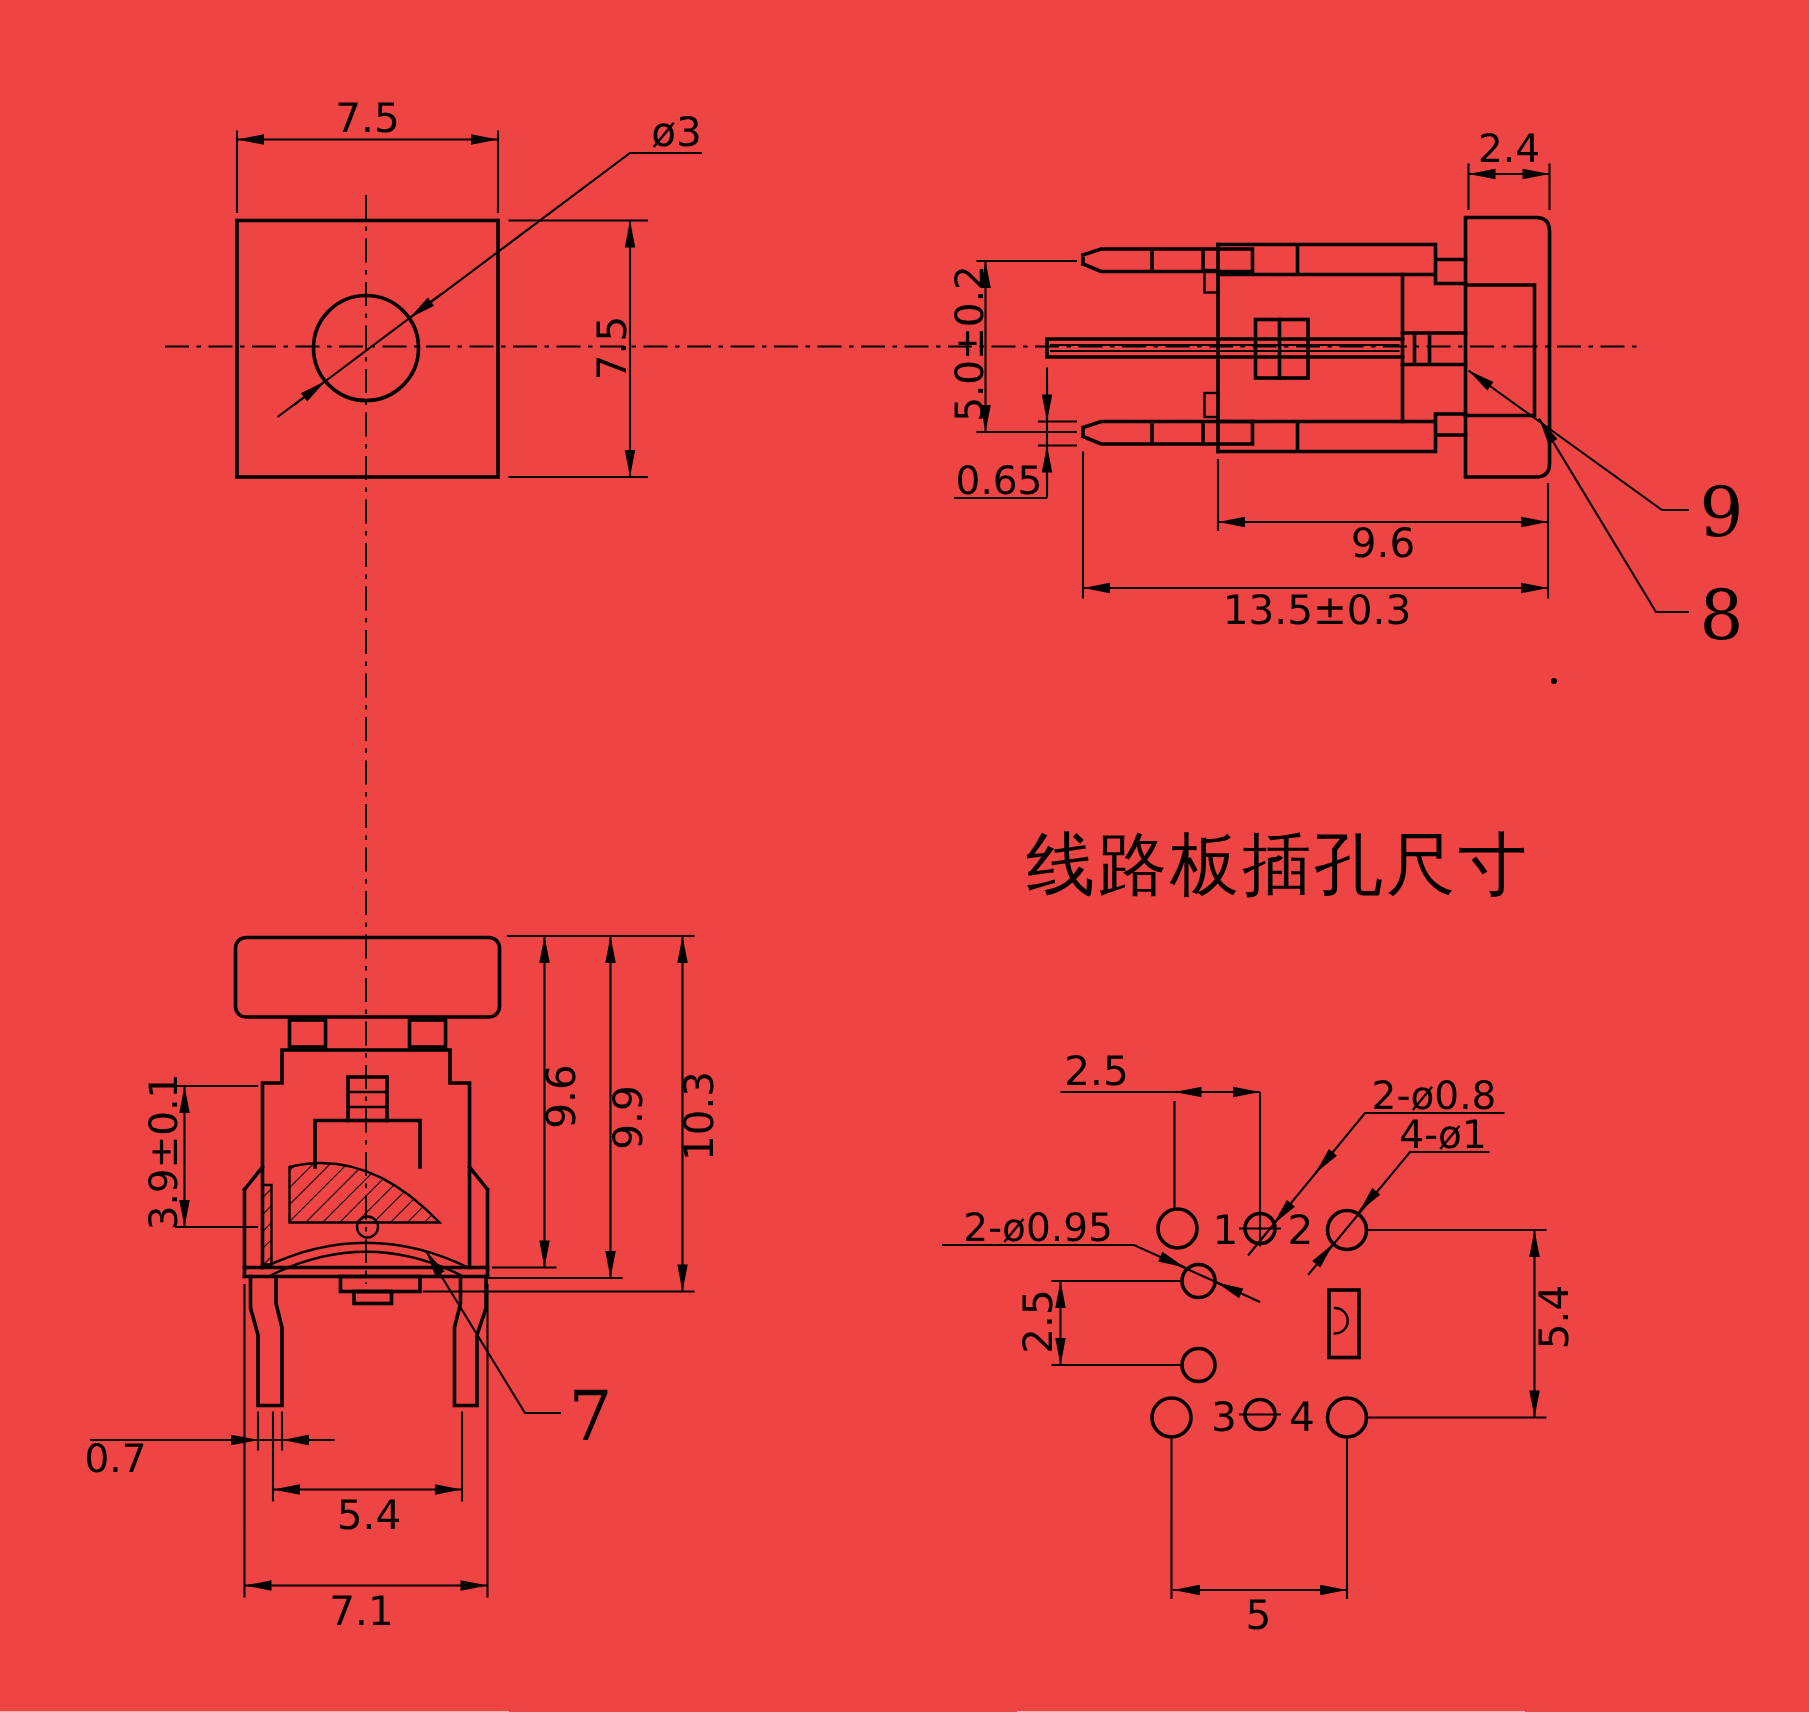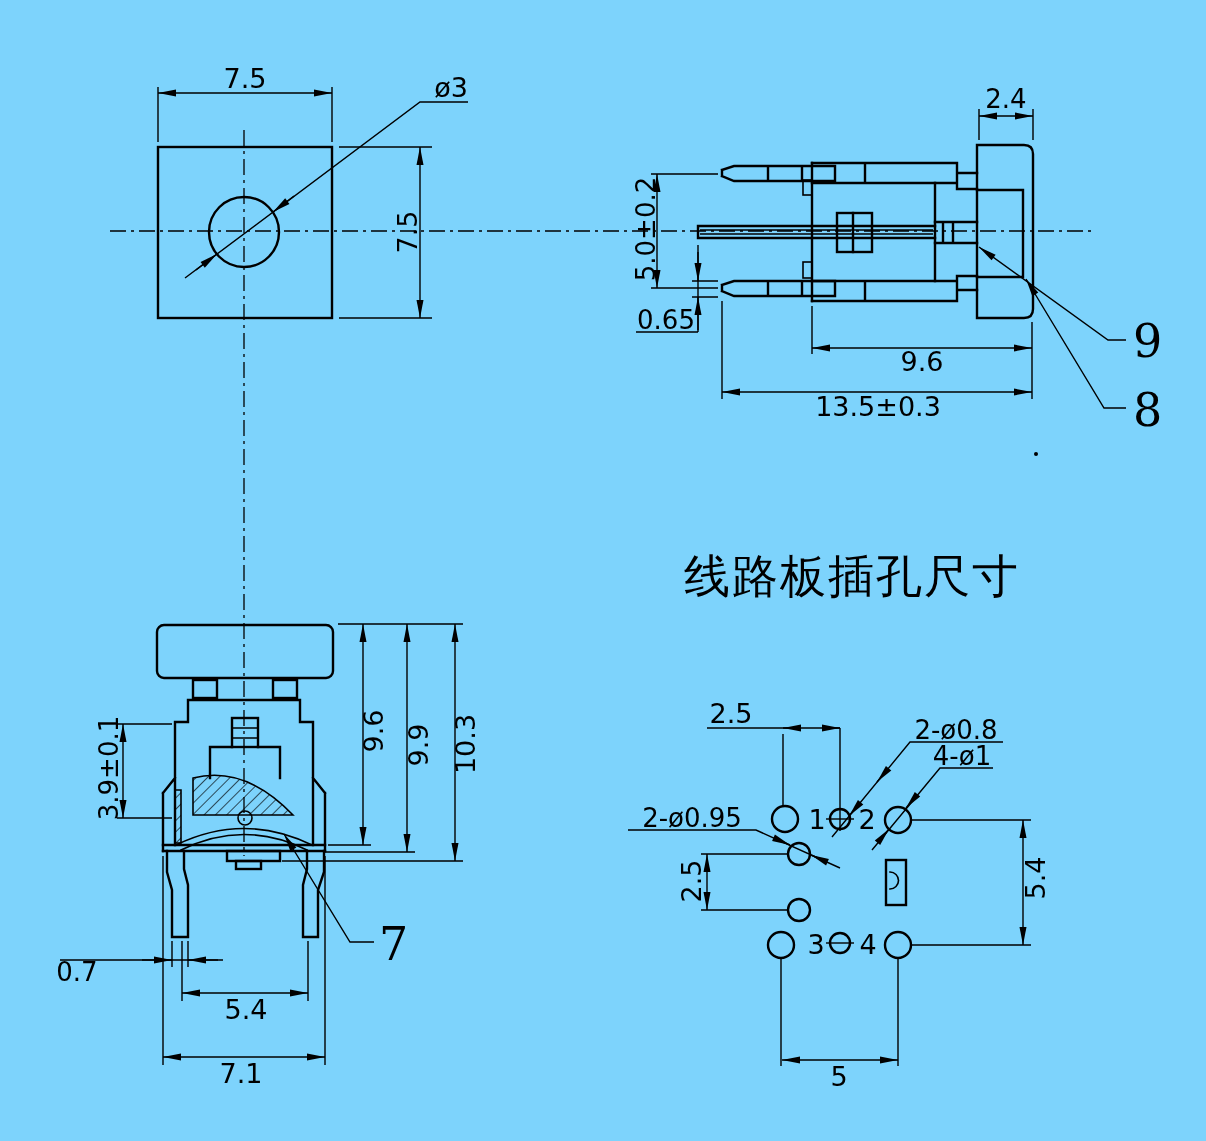--- a/index.html
+++ b/index.html
@@ -1,16 +1,16 @@
 <!DOCTYPE html>
 <html><head>
 <meta charset="utf-8">
 <style>
   html,body{margin:0;padding:0;background:#ffffff;}
-  .page{width:1206px;height:1141px;background:#7dd3fc;position:relative;overflow:hidden;}
+  .page{width:1206px;height:1141px;background:#ef4444;position:relative;overflow:hidden;}
   svg{display:block;}
   text{font-family:"DejaVu Sans","Liberation Sans",sans-serif;fill:#000;}
   .dim{font-size:27px;}
   .dimS{font-size:26px;}
   .ref{font-size:46px;font-family:"DejaVu Serif","Liberation Serif",serif;}
   .pin{font-size:27px;}
   .cjk{font-size:46px;letter-spacing:2px;}
   .o{fill:none;stroke:#000;stroke-width:2.4;stroke-linecap:square;}
   .o2{fill:none;stroke:#000;stroke-width:1.6;stroke-linecap:square;}
   .d{fill:none;stroke:#000;stroke-width:1.4;stroke-linecap:butt;}

